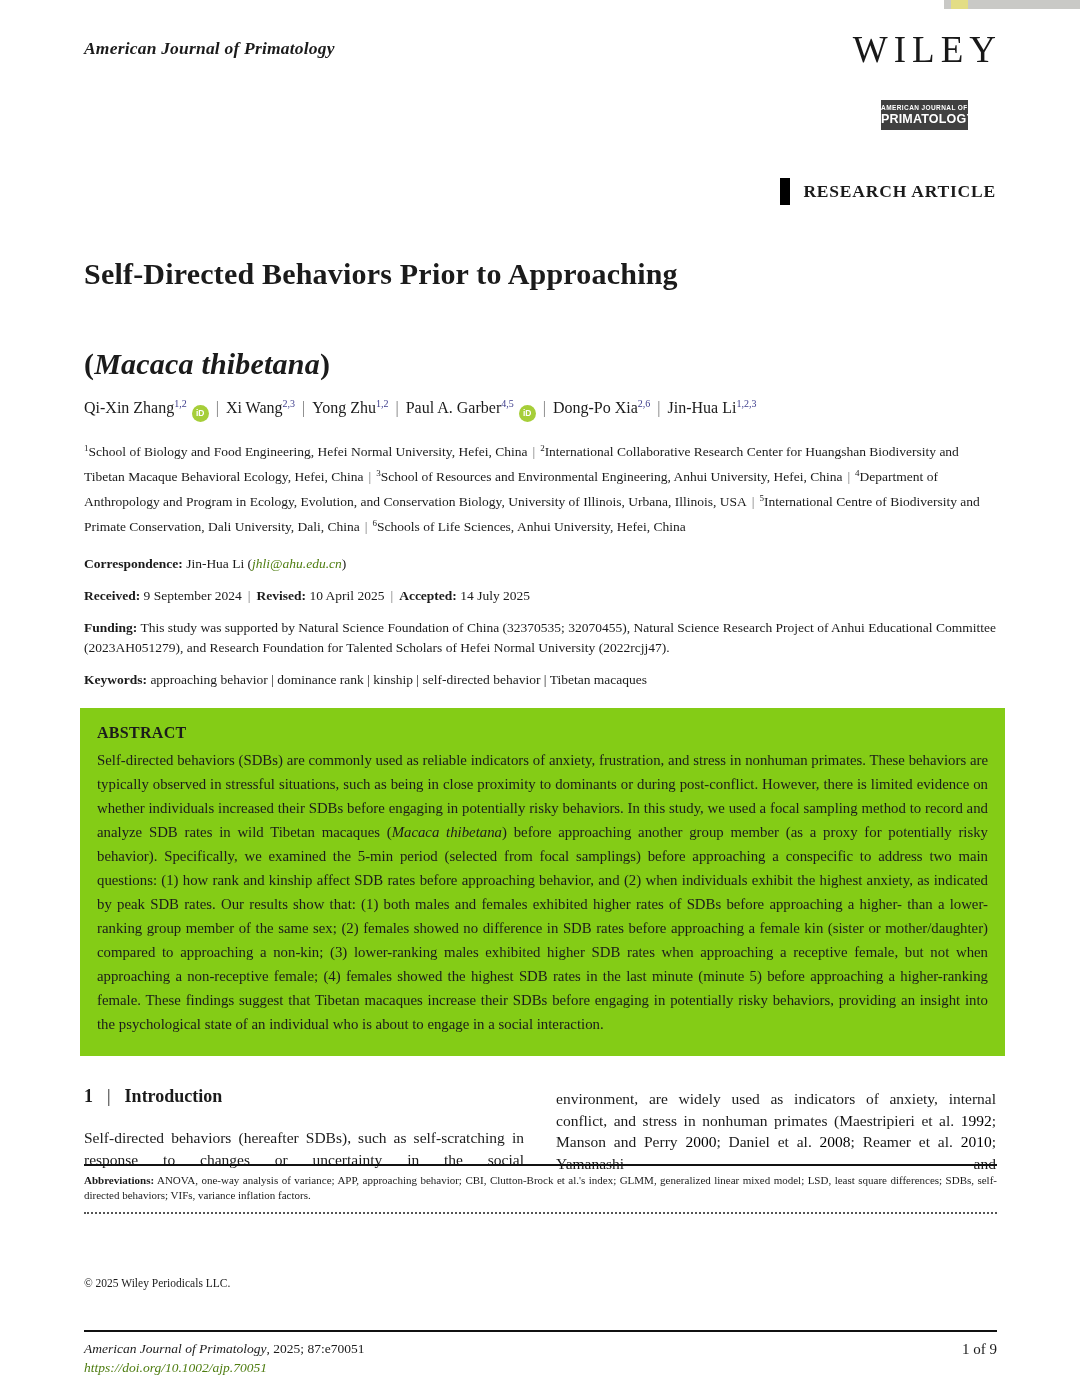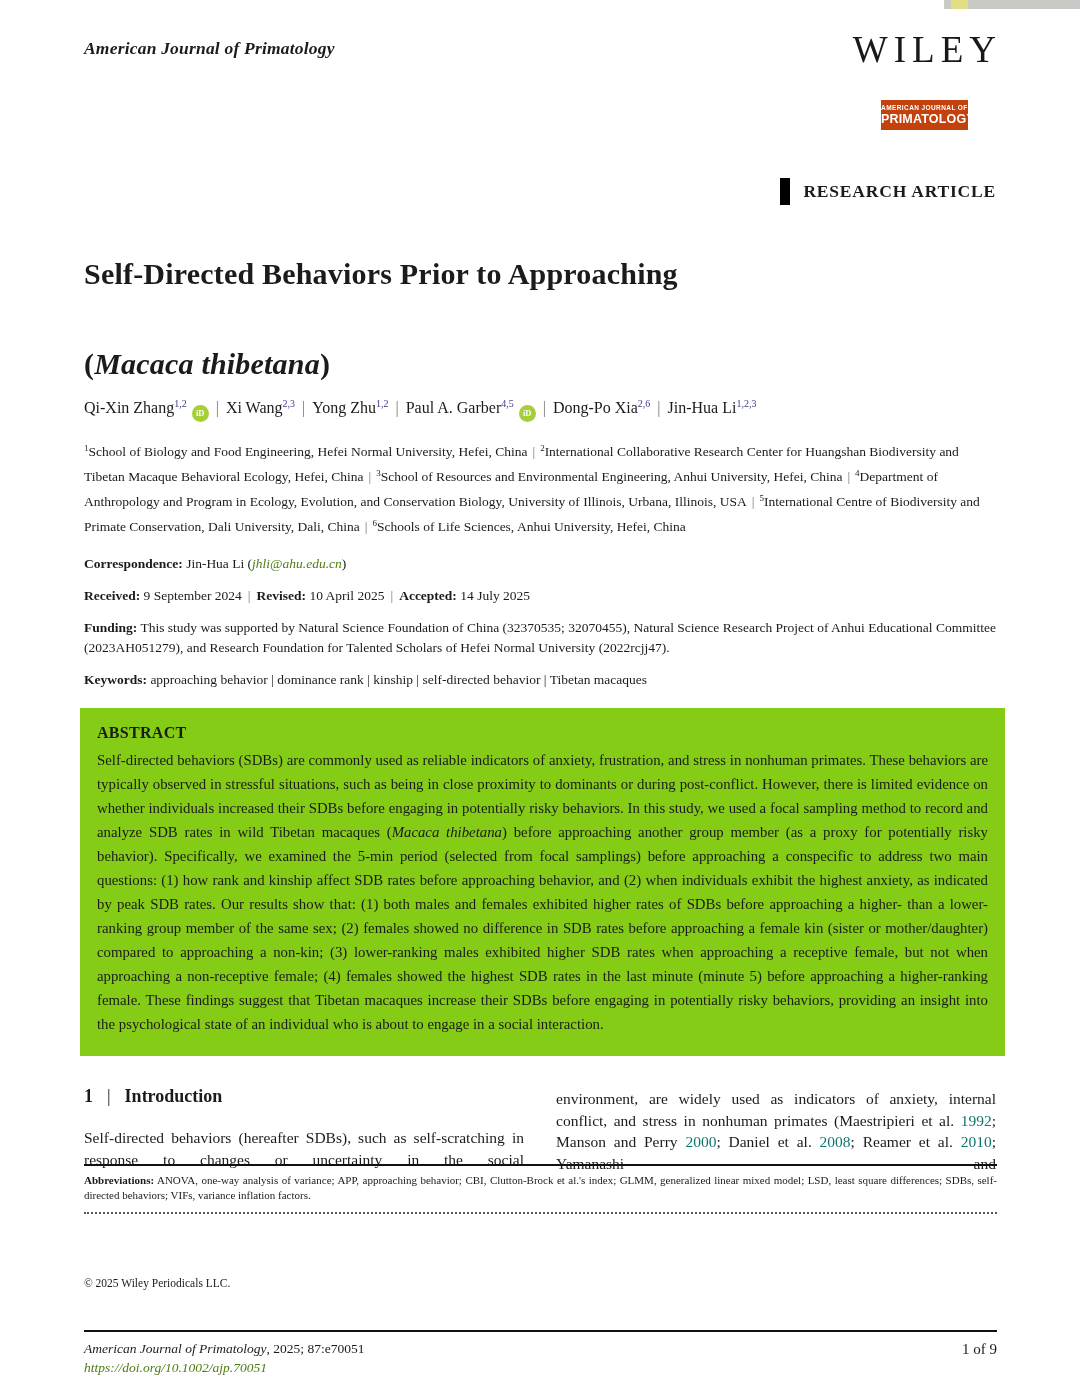--- a/index.html
+++ b/index.html
@@ -11,40 +11,40 @@
   .artifact-bar { position:absolute; top:0; right:0; width:136px; height:9px; background:#c9c9c6; }
   .artifact-yellow { position:absolute; top:0; left:7px; width:17px; height:9px; background:#e3dd85; }
 
   .content { padding:0 84px; }
 
   
   .header { display:flex; justify-content:space-between; align-items:flex-start; padding-top:30px; }
   .journal-name { font-style:italic; font-weight:bold; font-size:17.5px; padding-top:8px; letter-spacing:0.2px; }
   .brand { display:flex; flex-direction:column; align-items:center; }
   .wiley { font-size:37px; letter-spacing:6px; margin-right:-6px; color:#181818; line-height:40px; }
-  .badge { margin-top:30px; background:#c2410c; color:#ffffff; width:87px; height:30px; text-align:center;
+  .badge { margin-top:30px; background:#404040; color:#ffffff; width:87px; height:30px; text-align:center;
            font-family:"Liberation Sans", sans-serif; display:flex; flex-direction:column; justify-content:center; }
   .badge-l1 { font-size:6.5px; font-weight:bold; letter-spacing:0.4px; line-height:8px; }
   .badge-l2 { font-size:12.5px; font-weight:bold; letter-spacing:0.2px; line-height:14px; }
 
   
   .research { display:flex; align-items:center; gap:13px; margin-top:48px;justify-content:flex-end; }
   .research-bar { width:10px; height:27px; background:#000000; }
   .research-label { font-size:17.5px; font-weight:bold; letter-spacing:0.8px; }
 
   
   .title { margin-top:46px; font-size:30px; font-weight:bold; line-height:45px; letter-spacing:0.2px; }
   .title .it { font-style:italic; }
 
   
   .authors { margin-top:12px; font-size:16px; }
   .authors sup { font-size:10px; color:#3c3c8c; }
   .author-sep { color:#777; margin:0 7px; }
   .orcid { display:inline-block; width:17px; height:17px; border-radius:50%; background:#a6ce39; color:#fff;
-           font-family:Liberation Serif, serif; font-size:8.5px; font-weight:bold; text-align:center;
+           font-family:Liberation Sans, sans-serif; font-size:8.5px; font-weight:bold; text-align:center;
            line-height:17px; vertical-align:-3px; margin-left:5px; }
 
   
   .affiliations { margin-top:15px; font-size:13.5px; line-height:20.5px; }
   .affiliations sup { font-size:9px; }
   .aff-sep { color:#777; margin:0 5px; }
 
   .meta { font-size:13.5px; line-height:20px; }
   .meta b { font-weight:bold; }
   .mt { margin-top:12px; }
@@ -57,21 +57,21 @@
   .abstract p { margin:0; font-size:14.8px; line-height:24px; text-align:justify; }
   .abstract .it { font-style:italic; }
 
   
   .intro { display:flex; gap:32px; margin-top:30px; }
   .col { width:440px; }
   .intro h2 { margin:0; font-size:18px; font-weight:bold; }
   .intro h2 .hsep { margin:0 14px; font-weight:normal; }
   .intro p { margin:20px 0 0 0; font-size:15.5px; line-height:21.5px; text-align:justify; text-align-last:justify; }
   .intro .col-right p { margin-top:2px; }
-  .cite { color:#0f766e; }
+  .cite { color:#000000; }
 
   
   .footnote { position:absolute; left:84px; right:83px; top:1164px; }
   .footnote-rule { border-top:2px solid #111; }
   .footnote-text { margin-top:7px; font-size:11px; line-height:15px; text-align:justify; }
   .dotted-rule { margin-top:9px; border-top:2px dotted #555; }
   .copyright { position:absolute; left:84px; top:1277px; font-size:11.5px; }
   .footer-rule { position:absolute; left:84px; right:83px; top:1330px; border-top:2px solid #111; }
   .footer-row { position:absolute; left:84px; right:83px; top:1339px; display:flex; justify-content:space-between; align-items:flex-start; }
   .footer-left { font-size:13.5px; line-height:19px; }

